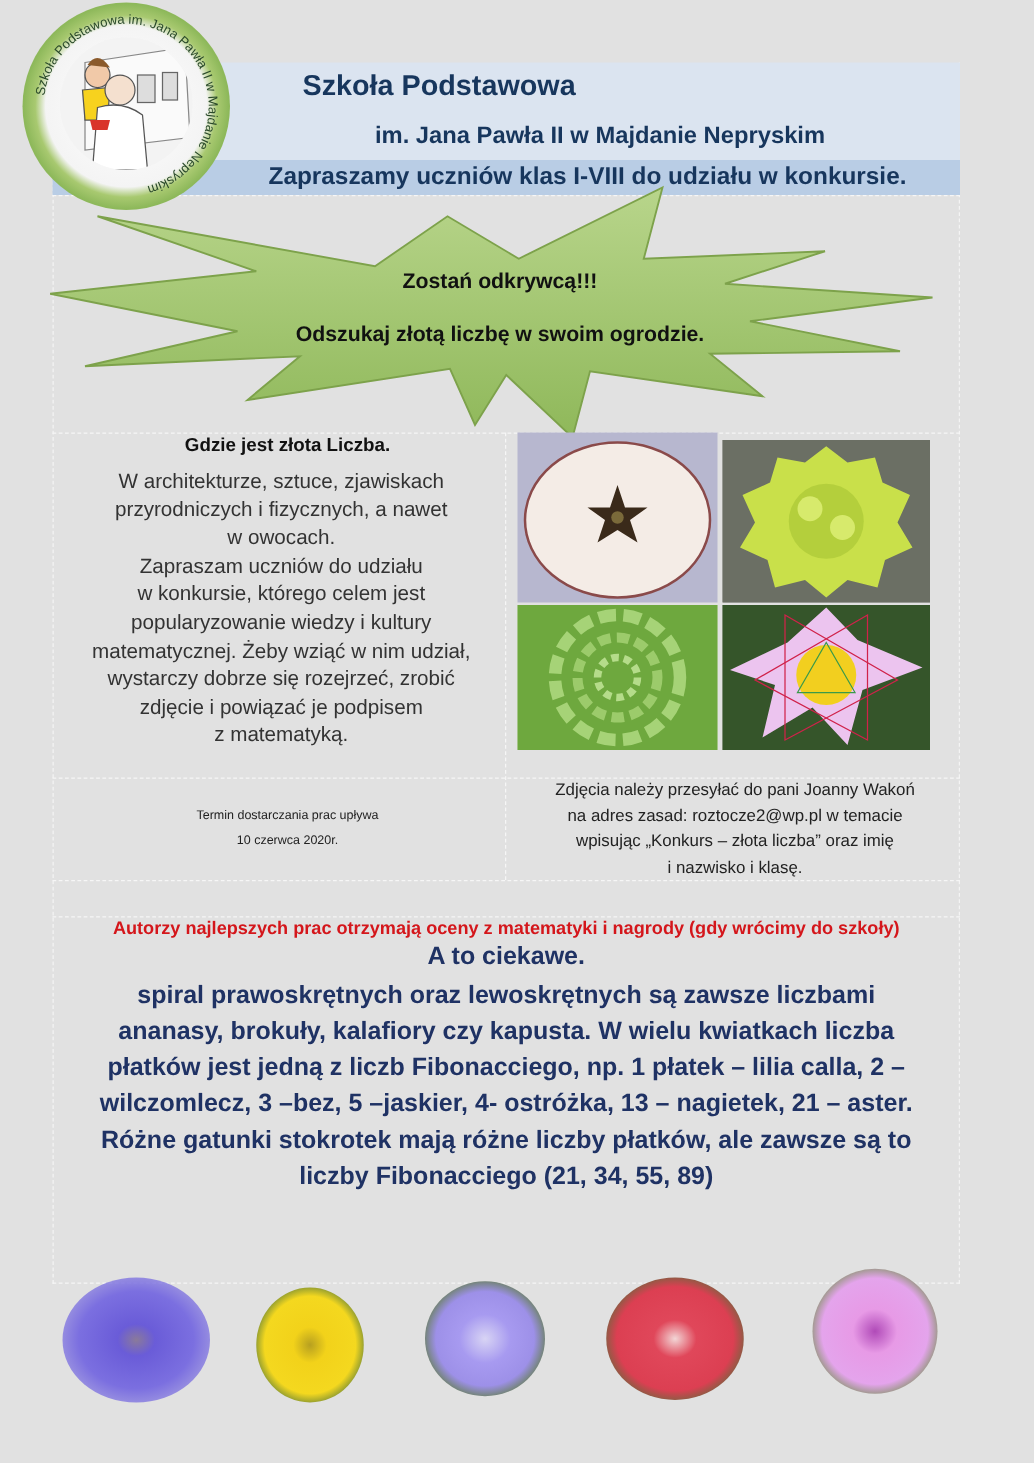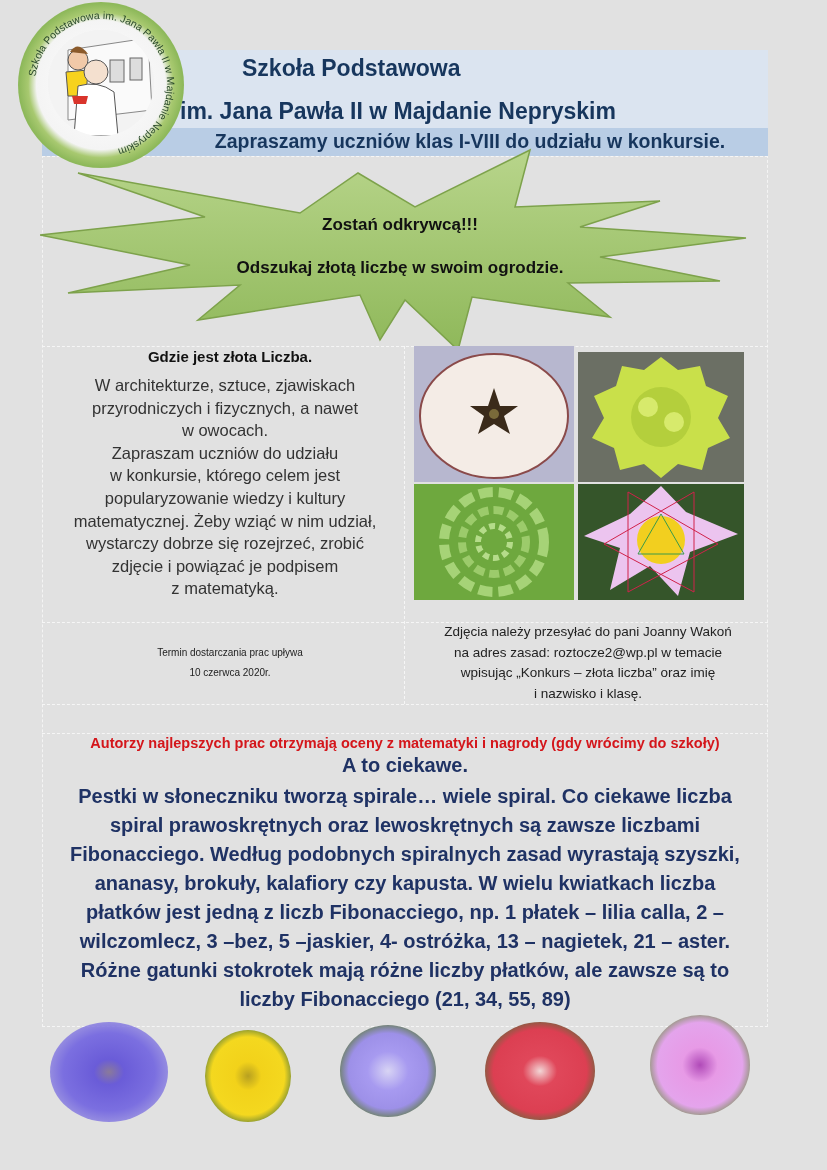--- a/index.html
+++ b/index.html
@@ -8,21 +8,21 @@
     background:#e1e1e1;
     font-family:"Liberation Sans", "DejaVu Sans", sans-serif;
   }
   .frame { position:absolute; left:42px; width:726px; border-left:1px dashed #f4f4f4; border-right:1px dashed #f4f4f4; box-sizing:border-box; }
   .hline { position:absolute; left:42px; width:726px; border-top:1px dashed #f6f6f6; }
   .vline { position:absolute; border-left:1px dashed #f6f6f6; }
 
   .header-band { position:absolute; left:42px; top:50px; width:726px; height:80px; background:#dbe4f0; }
   .invite-band { position:absolute; left:42px; top:128px; width:726px; height:28px; background:#b9cde5; }
   .title1 { position:absolute; left:242px; top:55px; width:420px; font-size:23px; font-weight:bold; color:#17365d; }
-  .title2 { position:absolute; left:180px; top:98px; width:600px; font-size:23px; font-weight:bold; color:#17365d; }
+  .title2 { position:absolute; left:180px; top:98px; width:600px; text-align:center; font-size:19px; font-weight:bold; color:#17365d; }
   .invite { position:absolute; left:160px; top:130px; width:620px; text-align:center; font-size:19.5px; font-weight:bold; color:#17365d; white-space:nowrap; }
 
   .logo { position:absolute; left:18px; top:2px; width:166px; height:166px; border-radius:50%;
           background:radial-gradient(circle, #ffffff 0%, #f4f4f4 55%, #a8c970 62%, #8db85a 70%, #b6d48a 82%, rgba(225,225,225,0) 100%); }
   .logo-inner { position:absolute; left:30px; top:28px; width:106px; height:106px; border-radius:50%; background:#f3f3f3; overflow:hidden; }
   .logo-text { position:absolute; left:0; top:0; }
 
   .star { position:absolute; left:40px; top:145px; width:730px; height:210px; }
   .star-t1 { position:absolute; left:200px; top:215px; width:400px; text-align:center; font-size:17px; font-weight:bold; color:#111; }
   .star-t2 { position:absolute; left:150px; top:258px; width:500px; text-align:center; font-size:17px; font-weight:bold; color:#111; }
@@ -156,23 +156,21 @@
   <div>Zdjęcia należy przesyłać do pani Joanny Wakoń</div>
   <div>na adres zasad: roztocze2@wp.pl w temacie</div>
   <div>wpisując „Konkurs – złota liczba” oraz imię</div>
   <div>i nazwisko i klasę.</div>
 </div>
 
 <div class="awards">Autorzy najlepszych prac otrzymają oceny z matematyki i nagrody (gdy wrócimy do szkoły)</div>
 
 <div class="facts-title">A to ciekawe.</div>
 <div class="facts-body">
-  <div>Pestki w słoneczniku tworzą spirale…  wiele spiral. Co ciekawe liczba</div>
   <div>spiral prawoskrętnych oraz lewoskrętnych są zawsze liczbami</div>
-  <div>Fibonacciego. Według podobnych spiralnych zasad wyrastają szyszki,</div>
   <div>ananasy, brokuły, kalafiory czy kapusta. W wielu kwiatkach liczba</div>
   <div>płatków jest jedną z liczb Fibonacciego, np. 1 płatek – lilia calla, 2 –</div>
   <div>wilczomlecz, 3 –bez, 5 –jaskier, 4- ostróżka, 13 – nagietek, 21 – aster.</div>
   <div>Różne gatunki stokrotek mają różne liczby płatków, ale zawsze są to</div>
   <div>liczby Fibonacciego (21, 34, 55, 89)</div>
 </div>
 
 <div class="flower" style="left:50px;top:1022px;width:118px;height:100px;background:radial-gradient(ellipse at 50% 50%, #8a7a9a 0%, #6a5cd8 18%, #7b6fe0 55%, rgba(123,111,224,0.6) 80%, rgba(225,225,225,0) 100%);"></div>
 <div class="flower" style="left:205px;top:1030px;width:86px;height:92px;background:radial-gradient(ellipse at 50% 50%, #b7a020 0%, #f2d21a 22%, #f4d81f 60%, #5d7d3a 78%, rgba(225,225,225,0) 100%);"></div>
 <div class="flower" style="left:340px;top:1025px;width:96px;height:92px;background:radial-gradient(ellipse at 50% 50%, #d8d4f4 0%, #a79af0 30%, #9d90e8 58%, #5e7e3c 78%, rgba(225,225,225,0) 100%);"></div>

